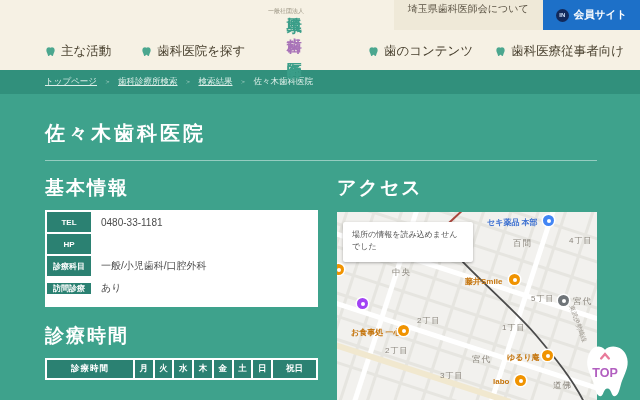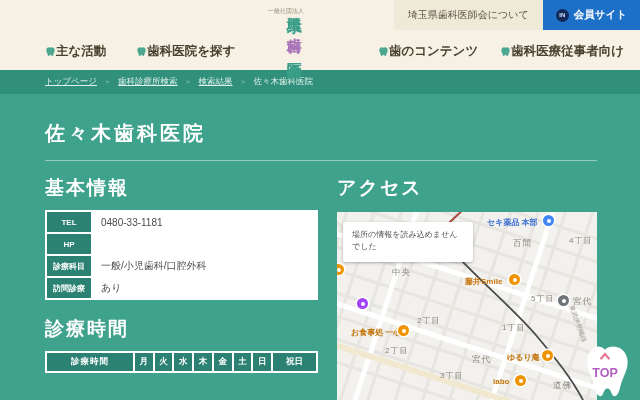--- a/index.html
+++ b/index.html
@@ -3,31 +3,31 @@
 <meta charset="utf-8">
 <style>
   * { margin:0; padding:0; box-sizing:border-box; }
   html,body { width:640px; height:400px; overflow:hidden;
     font-family:"Liberation Sans","DejaVu Sans",sans-serif; }
 
   
   .header { position:relative; height:70px; background:#F6F1E4; }
   .utility { position:absolute; top:0; right:0; display:flex; }
   .about-link { background:#EFE9D8; color:#5A5243; font-size:10px;
-    padding:8px 14px; cursor:pointer; }
+    padding:2px 14px; cursor:pointer; }
   .member-btn { background:#1D70C8; color:#fff; font-size:10.5px; font-weight:bold;
     padding:8px 13px; display:flex; align-items:center; gap:5px; cursor:pointer; }
   .member-icon { width:13px; height:13px; border-radius:50%; background:#12295A;
     color:#CFE2FA; font-size:6px; font-weight:bold; display:flex;
     align-items:center; justify-content:center; }
   .nav-group { position:absolute; bottom:10px; display:flex; align-items:center; }
   .nav-left { left:45px; gap:30px; }
   .nav-right { right:16px; gap:22px; }
-  .nav-item { display:flex; align-items:center; font-size:12.5px;
-    font-weight:bold; color:#49412F; cursor:pointer; white-space:nowrap; }
+  .nav-item { display:flex; align-items:center; gap:5px; font-size:12.5px;
+    font-weight:normal; color:#49412F; cursor:pointer; white-space:nowrap; }
   .tooth-sm { width:11px; height:11px; flex:0 0 auto; }
 
   .logo { position:absolute; left:286px; top:5px; height:64px;
     writing-mode:vertical-rl; font-weight:bold; font-size:15px;
     line-height:1.15; letter-spacing:1px; cursor:pointer; }
   .logo .l-green { color:#3B9E89; }
   .logo .l-purple { color:#A873B8; padding-top:13px; }
   .logo .l-green2 { color:#3B9E89; padding-top:17px; }
   .logo-org { position:absolute; left:268px; top:7px; font-size:6px; color:#97917F; }
 
@@ -43,21 +43,21 @@
   .page-title { color:#fff; font-size:20px; font-weight:bold; letter-spacing:3px; }
   .title-divider { width:552px; border:none;
     border-top:1px solid rgba(255,255,255,.45); margin-top:13px; }
   .cols { display:flex; margin-top:14px; }
   .col-left { width:273px; }
   .col-right { width:300px; margin-left:19px; }
   .sec-heading { color:#fff; font-size:19px; font-weight:bold; letter-spacing:2px; }
 
   .info-table { margin-top:9px; width:273px; background:#fff; padding:2px; }
   .info-row { display:flex; gap:2px; margin-bottom:2px; }
-  .info-row:last-child { margin-bottom:0; }
+  .info-row:last-child { margin-bottom:7px;align-items:center; }
   .info-label { width:44px; background:#2B8172; color:#fff; font-size:8px;
     font-weight:bold; display:flex; align-items:center; justify-content:center;
     text-align:center; flex:0 0 auto; }
   .info-value { flex:1; background:#fff; font-size:10px; color:#4B4B4B;
     padding:4px 8px; display:flex; flex-direction:column; justify-content:center; }
   .row-tall .info-value { height:36px; }
   .row-std { height:20px; }
   .row-std .info-value { height:20px; }
 
   .hours-heading { margin-top:16px; }

